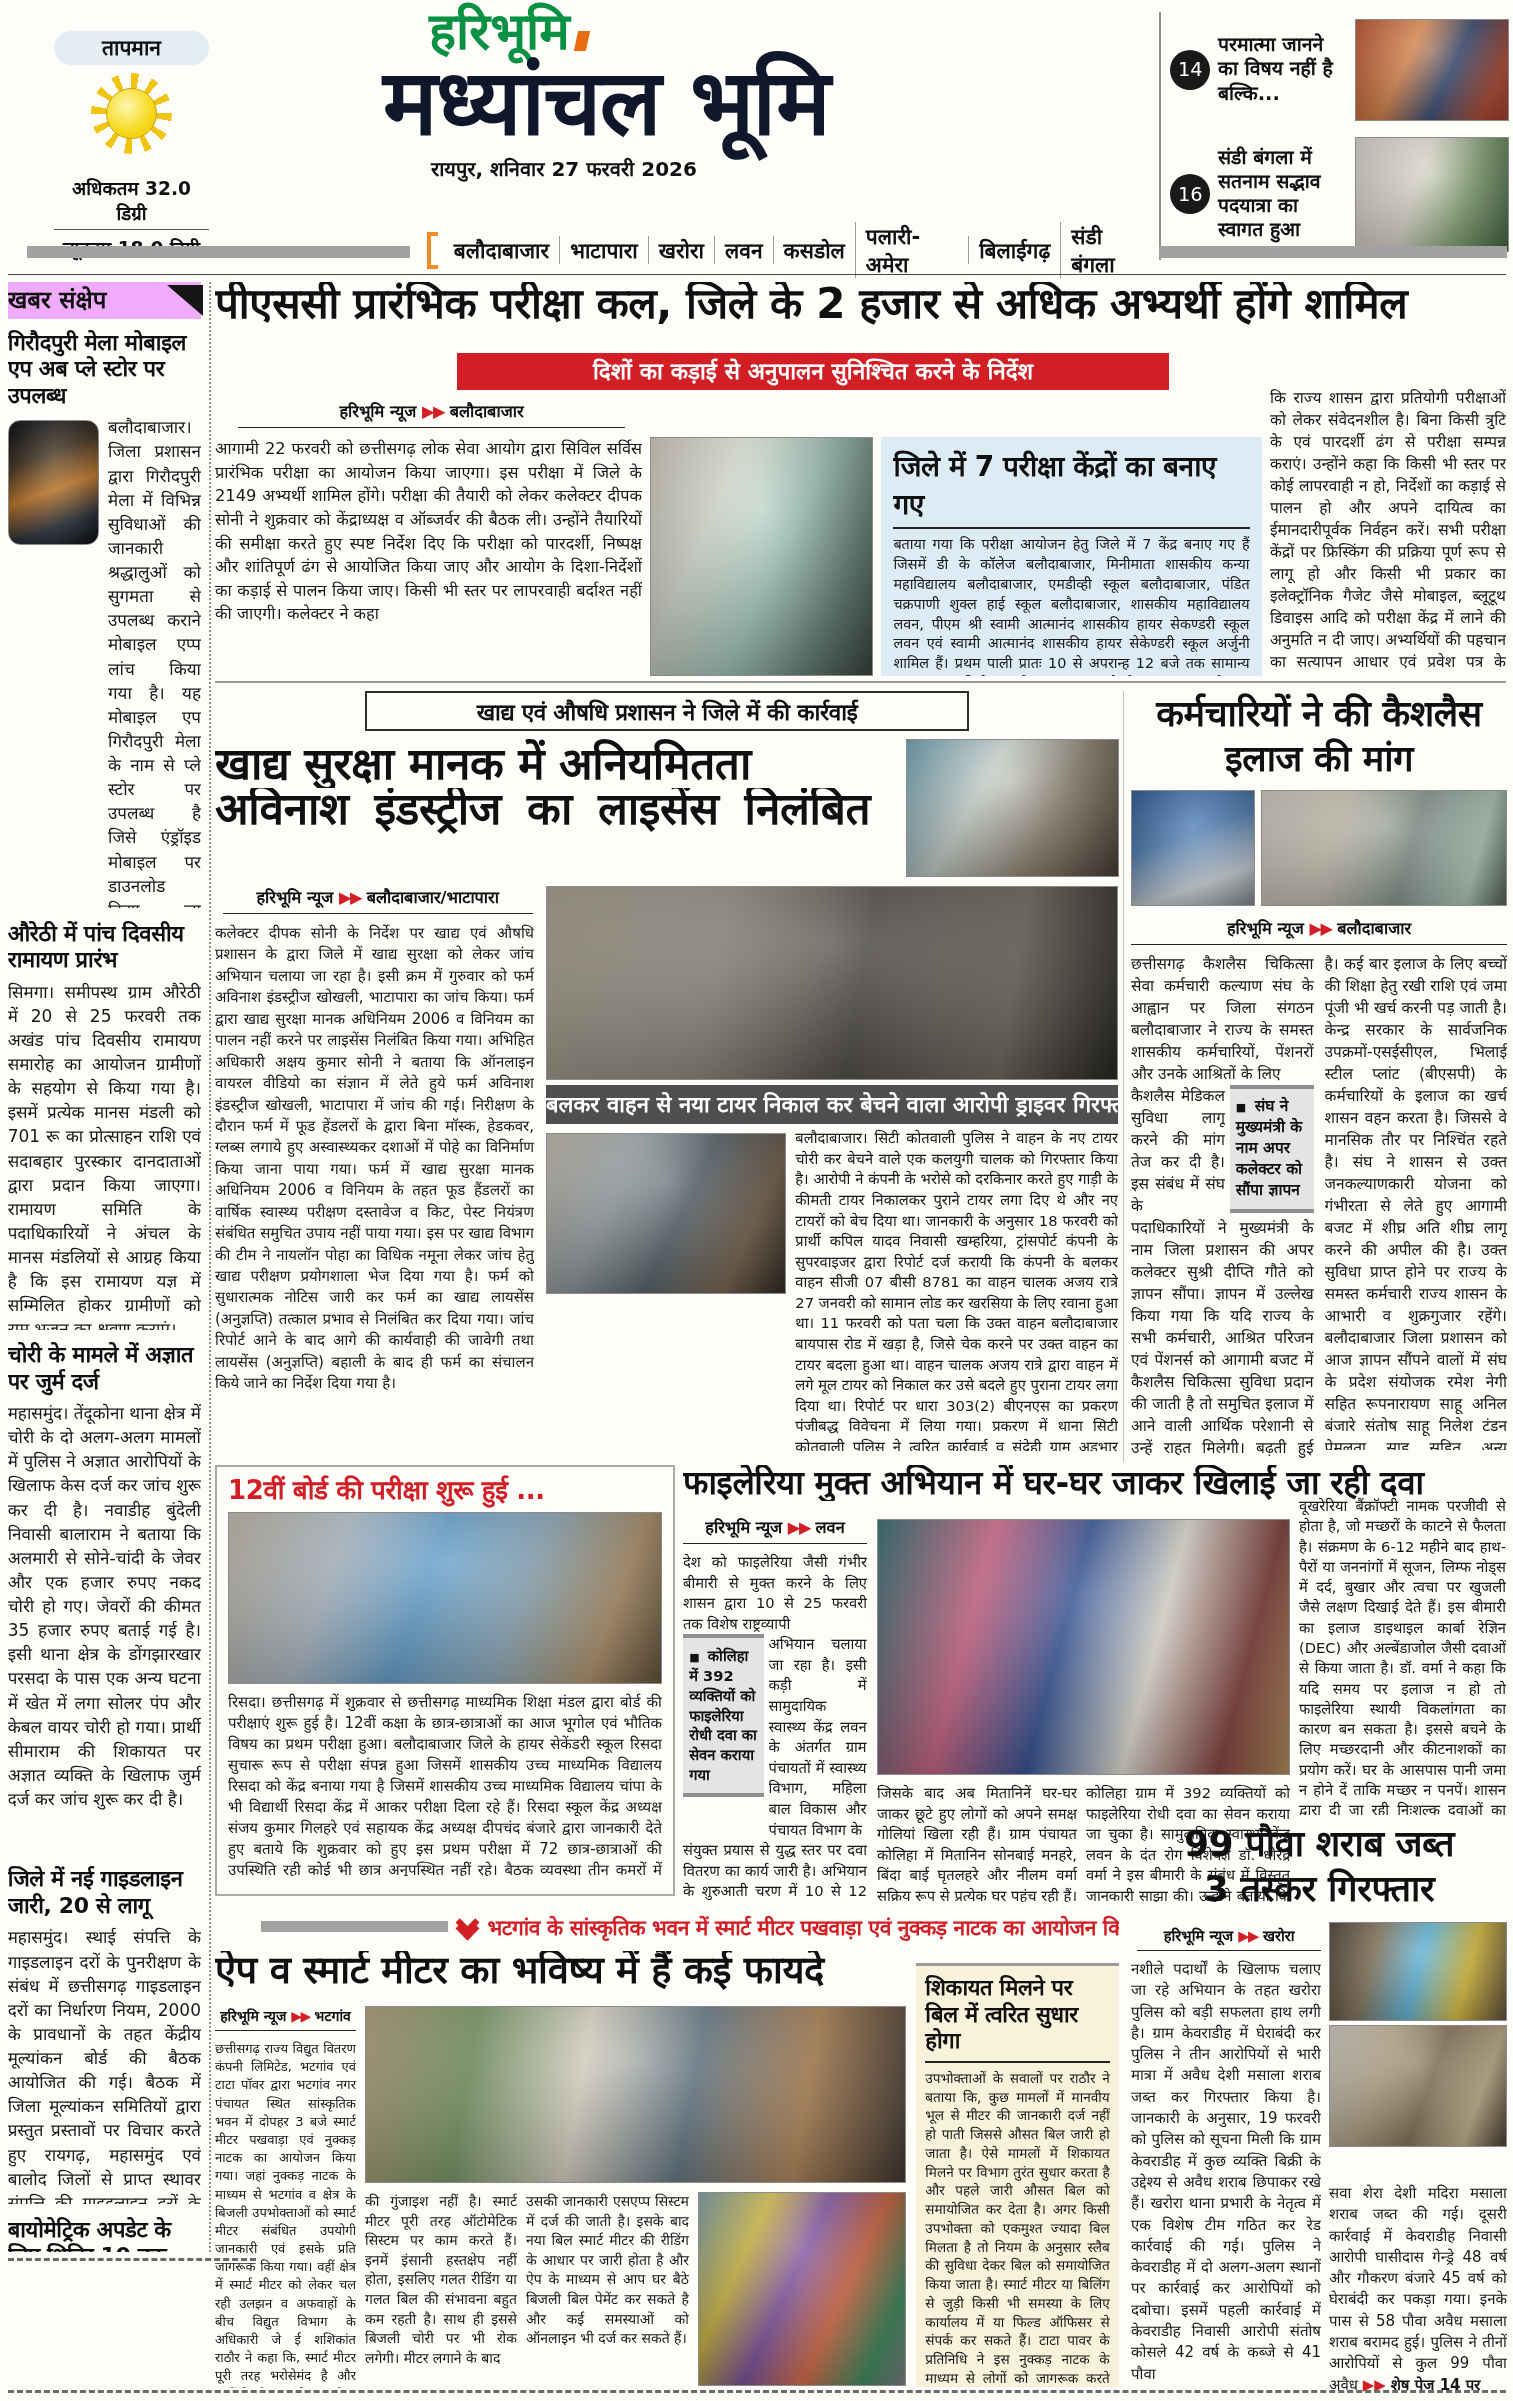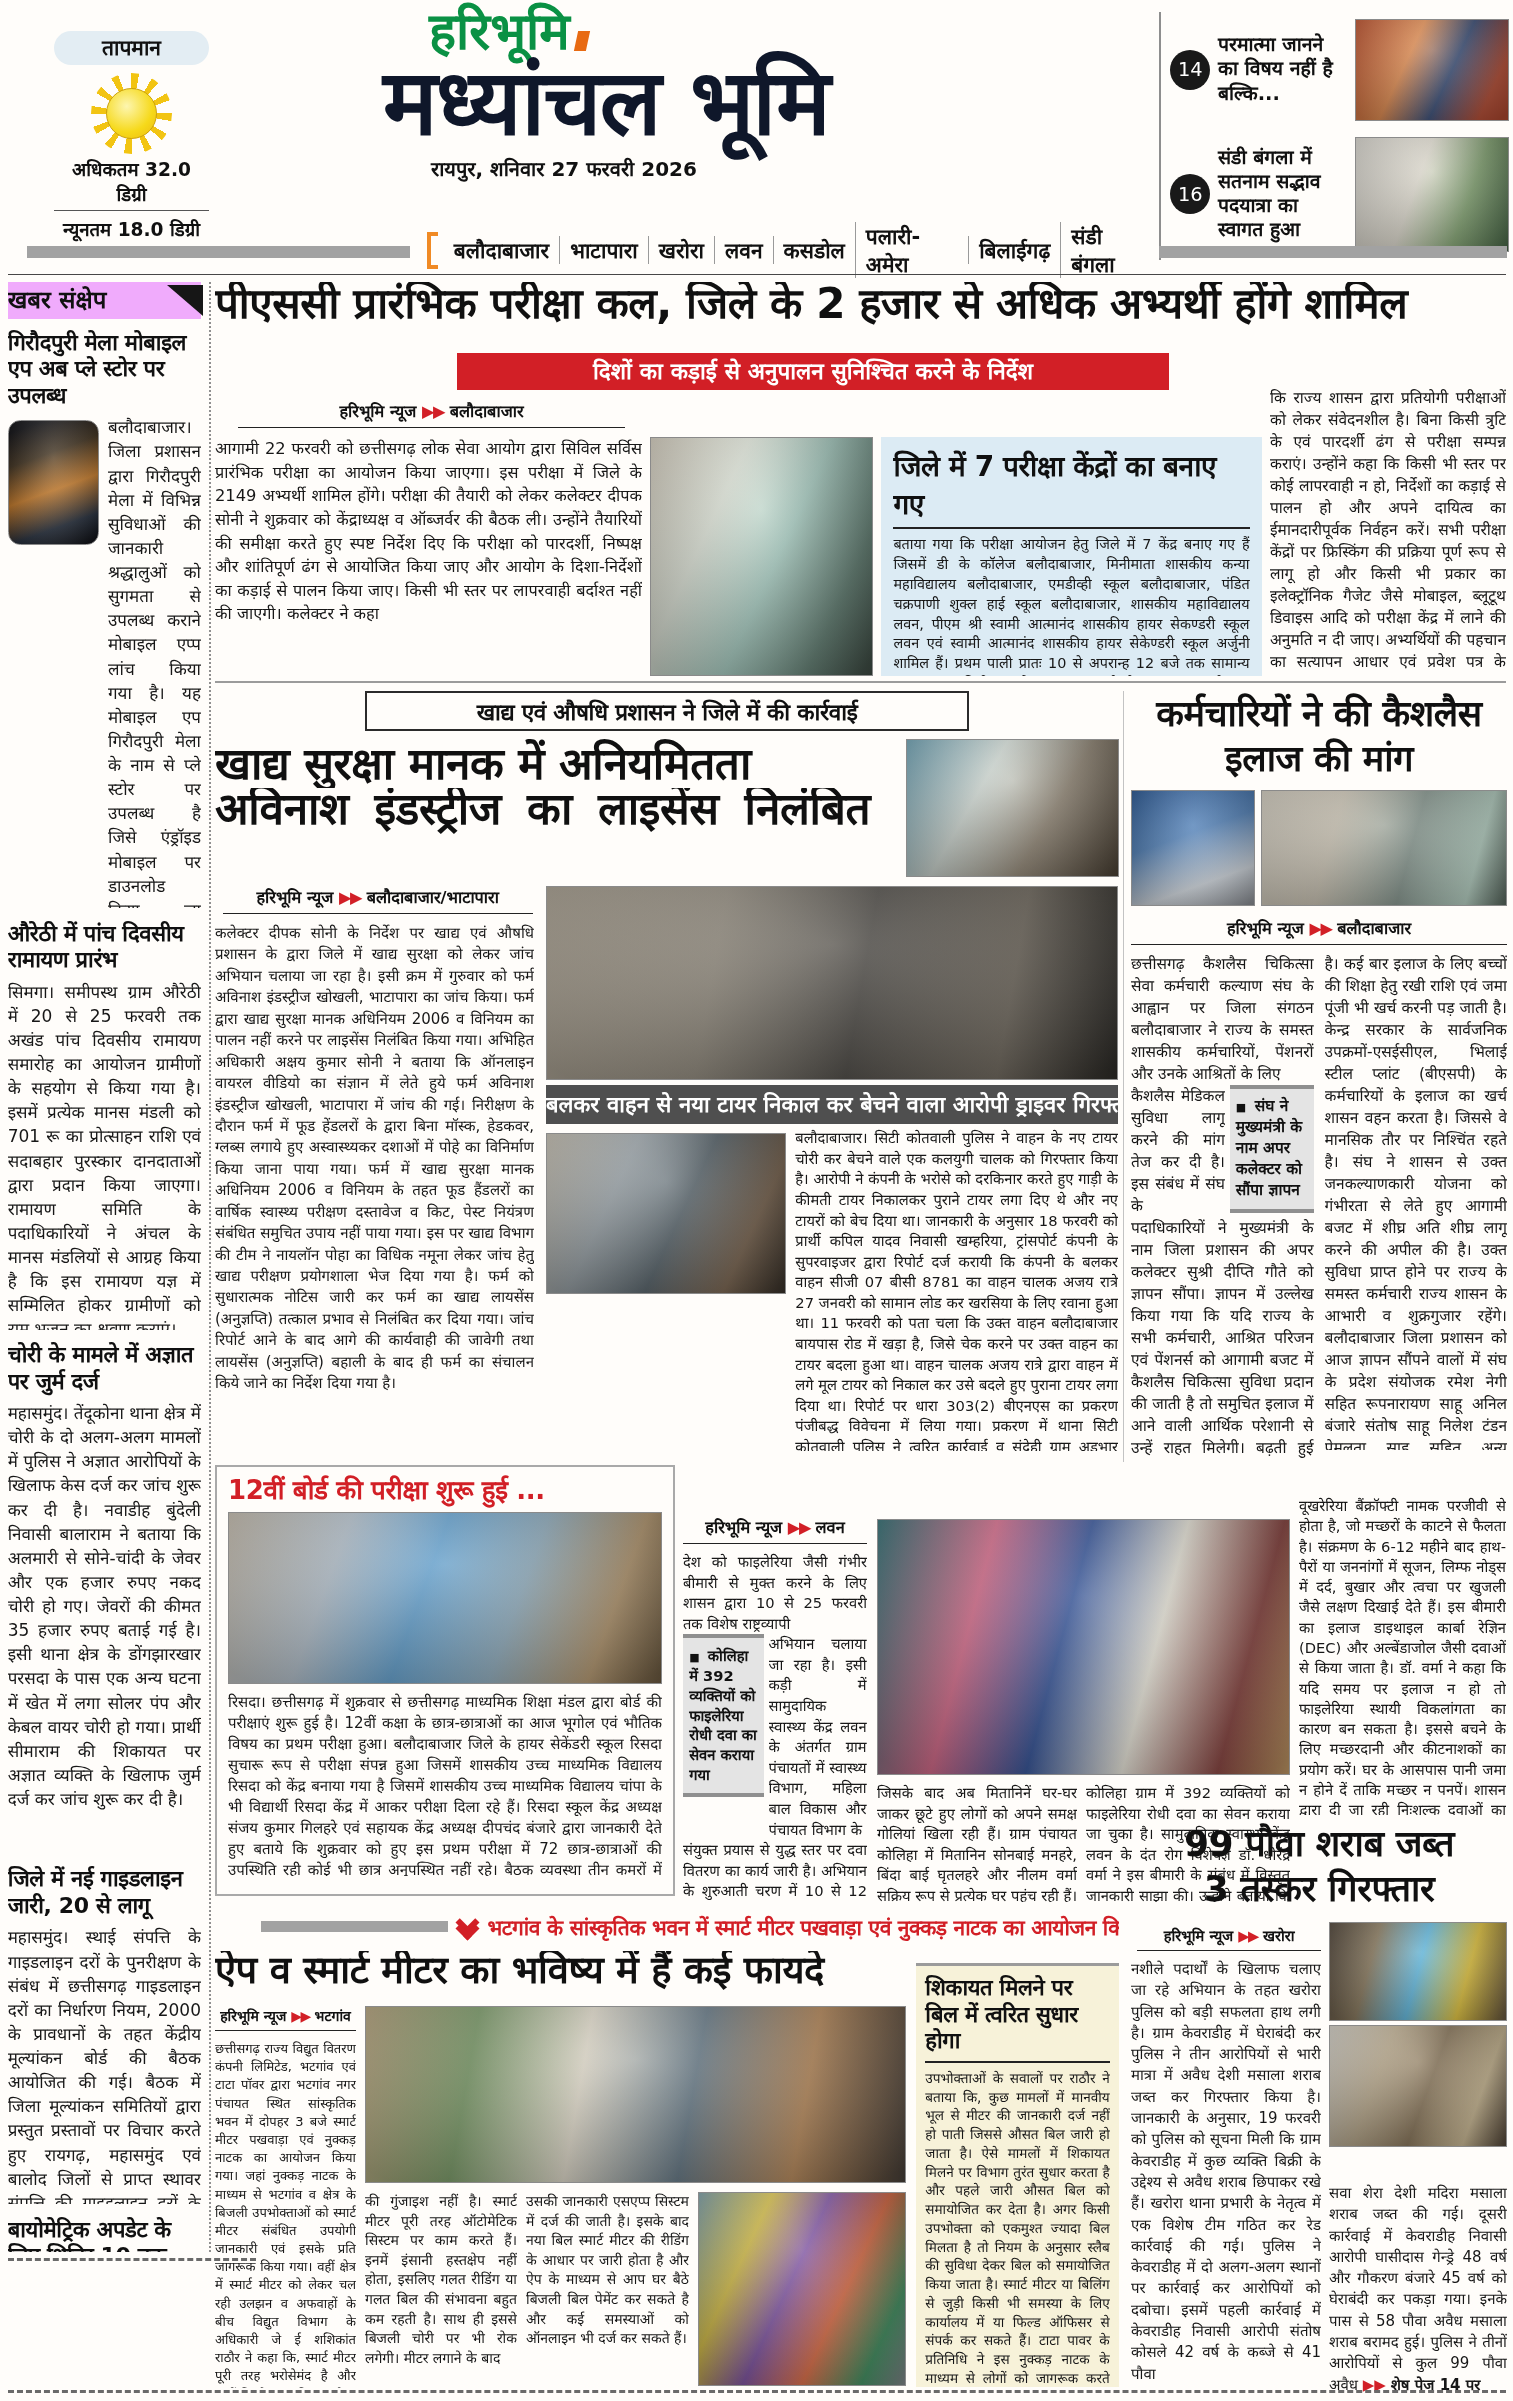--- a/index.html
+++ b/index.html
@@ -45,21 +45,21 @@
 
 <div id="page">
 
   <div class="abs" style="left:54px;top:31px;width:155px;height:197px;text-align:center;">
     <div style="background:#e3edf3;border-radius:17px;font-weight:bold;font-size:21px;line-height:34px;height:34px;">तापमान</div>
     <div style="display:flex;justify-content:center;margin-top:7.7px;">
       <div class="sun-spikes">
           <div class="sun-core"></div>
         </div>
     </div>
-    <div style="font-size:18.6px;font-weight:bold;margin-top:2px;padding-bottom:4.6px;border-bottom:1.5px solid #555;">अधिकतम 32.0 डिग्री</div>
+    <div style="font-size:18.6px;font-weight:bold;margin-top:21px;padding-bottom:4.6px;border-bottom:1.5px solid #555;">अधिकतम 32.0 डिग्री</div>
     <div style="font-size:18.6px;font-weight:bold;margin-top:4.6px;">न्यूनतम 18.0 डिग्री</div>
   </div>
 
   <div class="abs" style="left:383px;top:6.2px;width:774px;">
     <div style="display:flex;align-items:flex-end;gap:6.2px;margin-left:46px;">
       <span style="font-size:51px;font-weight:800;color:#0a9144;line-height:1;">हरिभूमि</span>
       <span style="width:12.4px;height:20px;background:#e86a12;display:inline-block;transform:skewX(-12deg);margin-bottom:6.2px;"></span>
     </div>
     <div style="font-size:91px;font-weight:800;color:#0f172a;line-height:1.02;letter-spacing:-1.5px;white-space:nowrap;">मध्यांचल भूमि</div>
     <div style="font-size:20px;font-weight:bold;margin-top:4.6px;margin-left:48px;">रायपुर, शनिवार 27 फरवरी 2026</div>
@@ -203,20 +203,21 @@
     </div>
   </div>
 
   <div class="abs" style="left:215px;top:1465px;width:460px;height:431px;border:2.3px solid #a9a9a9;padding:9.3px 11px;overflow:hidden;">
     <div class="hl red" style="font-size:26px;line-height:1.15;margin-bottom:6.2px;">12वीं बोर्ड की परीक्षा शुरू हुई ...</div>
     <div class="ph" style="width:100%;height:172px;background:linear-gradient(110deg,#d8cfc0 0%,#b7c4cf 25%,#5d9bc9 45%,#8aa7b8 65%,#ba9d74 85%,#6e5c42 100%);"></div>
     <p class="body-text" style="font-size:15px;line-height:1.4;margin-top:7.7px;height:184px;">रिसदा। छत्तीसगढ़ में शुक्रवार से छत्तीसगढ़ माध्यमिक शिक्षा मंडल द्वारा बोर्ड की परीक्षाएं शुरू हुई है। 12वीं कक्षा के छात्र-छात्राओं का आज भूगोल एवं भौतिक विषय का प्रथम परीक्षा हुआ। बलौदाबाजार जिले के हायर सेकेंडरी स्कूल रिसदा सुचारू रूप से परीक्षा संपन्न हुआ जिसमें शासकीय उच्च माध्यमिक विद्यालय रिसदा को केंद्र बनाया गया है जिसमें शासकीय उच्च माध्यमिक विद्यालय चांपा के भी विद्यार्थी रिसदा केंद्र में आकर परीक्षा दिला रहे हैं। रिसदा स्कूल केंद्र अध्यक्ष संजय कुमार गिलहरे एवं सहायक केंद्र अध्यक्ष दीपचंद बंजारे द्वारा जानकारी देते हुए बताये कि शुक्रवार को हुए इस प्रथम परीक्षा में 72 छात्र-छात्राओं की उपस्थिति रही कोई भी छात्र अनुपस्थित नहीं रहे। बैठक व्यवस्था तीन कमरों में किया गया है ताकि बच्चों को किसी प्रकार की तकलीफ ना हो साथ ही बिजली पानी की भी व्यवस्था की गई है जिससे बच्चों को सहूलियत मिले।</p>
   </div>
 
   <div class="abs" style="left:683px;top:1465px;width:823px;height:438px;">
+    <div class="hl" style="font-size:33px;line-height:1.1;white-space:nowrap;overflow:hidden;">फाइलेरिया मुक्त अभियान में घर-घर जाकर खिलाई जा रही दवा</div>
 
     <div class="byline" style="position:absolute;left:0;top:51px;width:184px;">
       <span>हरिभूमि न्यूज</span>
       <span class="arr">▶▶</span>
       <span>लवन</span>
     </div>
 
     <div class="abs" style="left:0;top:87px;width:184px;height:350px;overflow:hidden;">
       <p class="body-text" style="font-size:14.7px;line-height:1.4;">देश को फाइलेरिया जैसी गंभीर बीमारी से मुक्त करने के लिए शासन द्वारा 10 से 25 फरवरी तक विशेष राष्ट्रव्यापी</p>
       <div style="display:flex;gap:4.6px;align-items:flex-start;">

